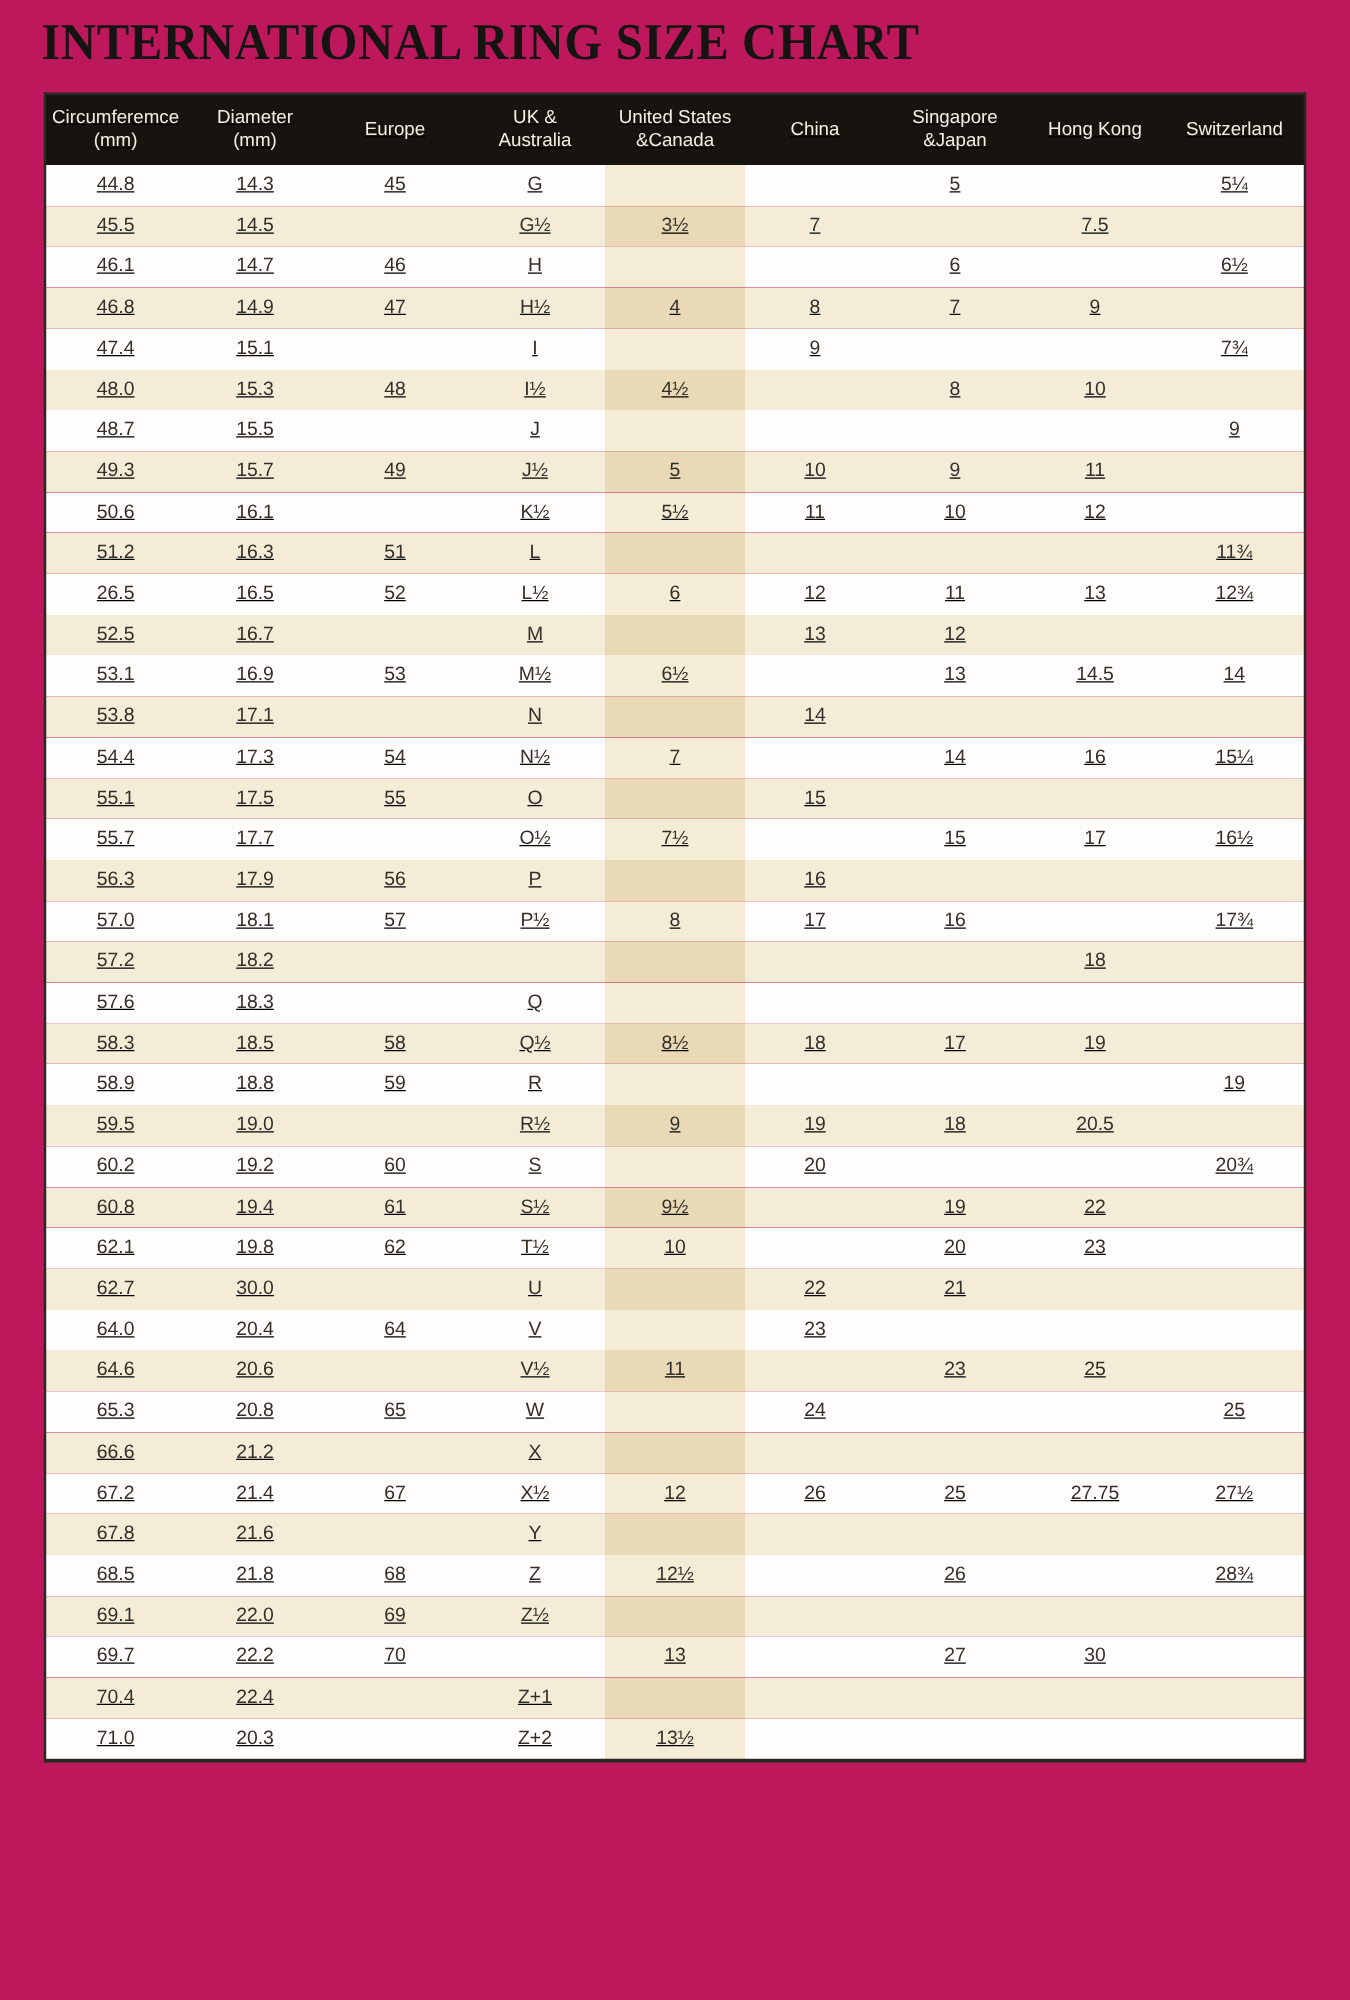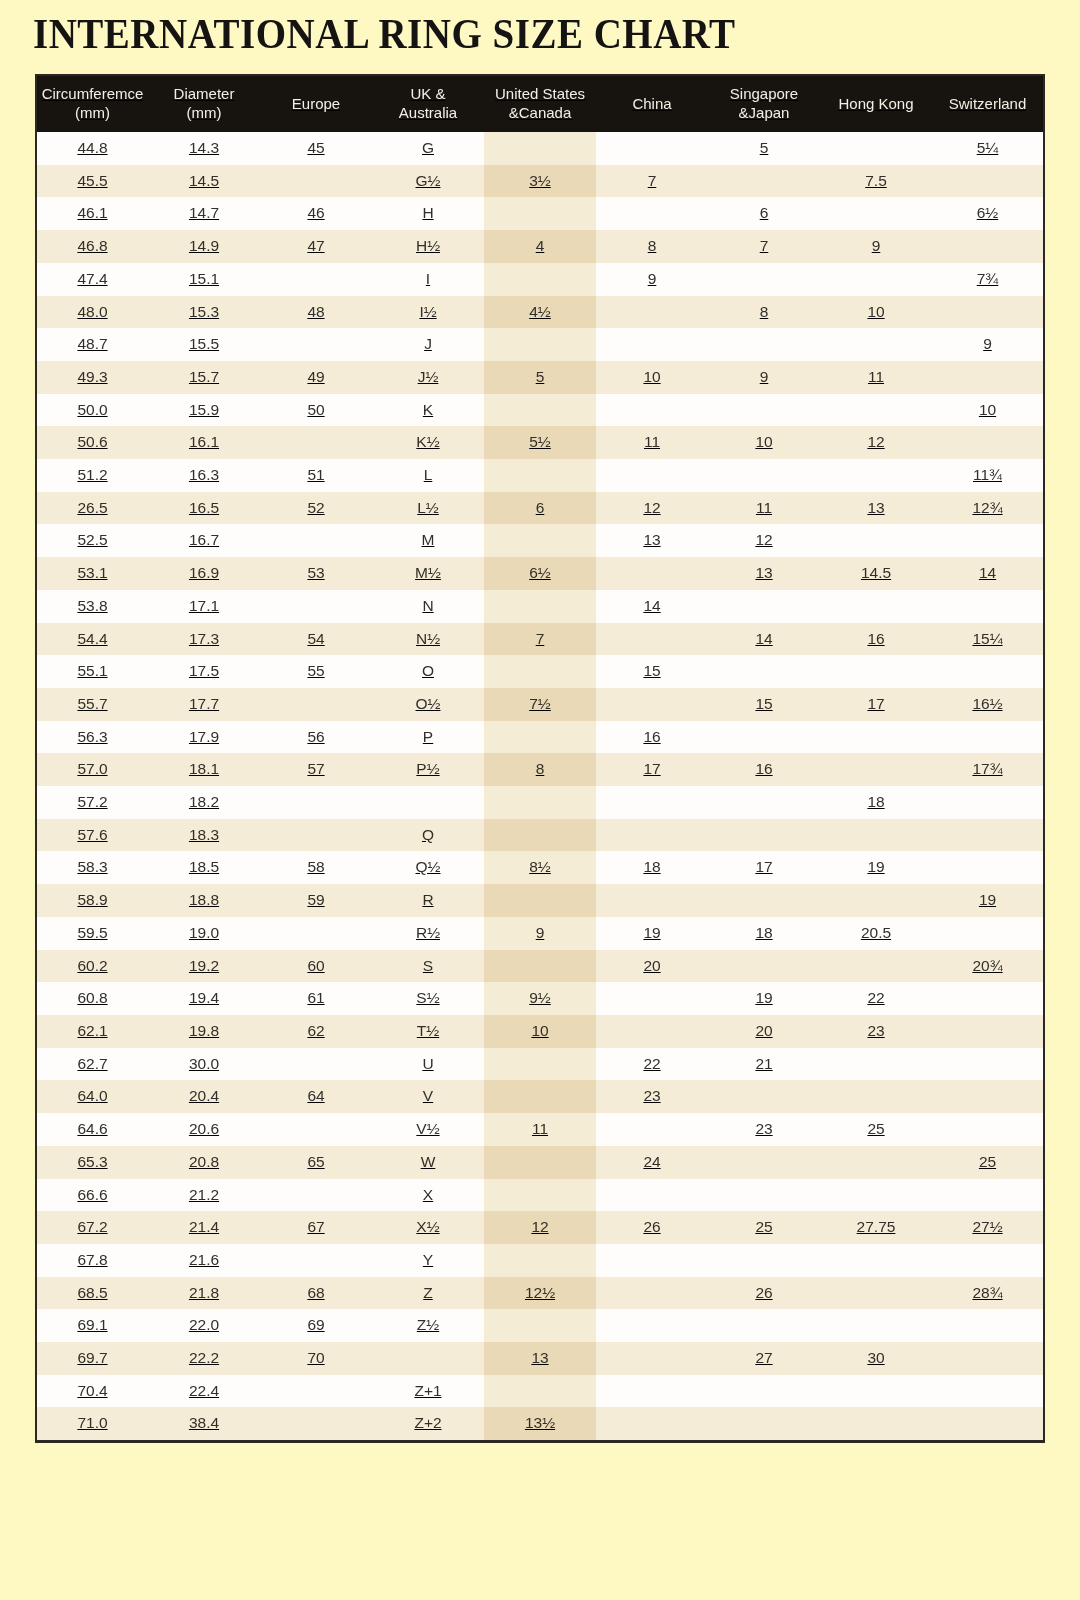--- a/index.html
+++ b/index.html
@@ -4,21 +4,21 @@
 <style>
   * { margin: 0; padding: 0; box-sizing: border-box; }
   html, body {
     width: 1080px;
     background: #ffffff;
     font-family: "Liberation Sans", sans-serif;
   }
   .page {
     width: 1080px;
     height: 1600px;
-    background: #fef9c3;
+    background: #be185d;
     overflow: hidden;
   }
   .title {
     margin: 10px 0 0 33px;
     font-family: "Liberation Serif", serif;
     font-weight: bold;
     font-size: 39px;
     letter-spacing: 0.5px;
     color: #151413;
     transform: scaleY(1.06);
@@ -172,31 +172,20 @@
           <td>15.7</td>
           <td>49</td>
           <td>J½</td>
           <td class="us-col">5</td>
           <td>10</td>
           <td>9</td>
           <td>11</td>
           <td></td>
         </tr>
         <tr>
-          <td>50.0</td>
-          <td>15.9</td>
-          <td>50</td>
-          <td>K</td>
-          <td class="us-col"></td>
-          <td></td>
-          <td></td>
-          <td></td>
-          <td>10</td>
-        </tr>
-        <tr>
           <td>50.6</td>
           <td>16.1</td>
           <td></td>
           <td>K½</td>
           <td class="us-col">5½</td>
           <td>11</td>
           <td>10</td>
           <td>12</td>
           <td></td>
         </tr>
@@ -514,21 +503,21 @@
           <td></td>
           <td>Z+1</td>
           <td class="us-col"></td>
           <td></td>
           <td></td>
           <td></td>
           <td></td>
         </tr>
         <tr>
           <td>71.0</td>
-          <td>38.4</td>
+          <td>20.3</td>
           <td></td>
           <td>Z+2</td>
           <td class="us-col">13½</td>
           <td></td>
           <td></td>
           <td></td>
           <td></td>
         </tr>
       </tbody>
   </table>

